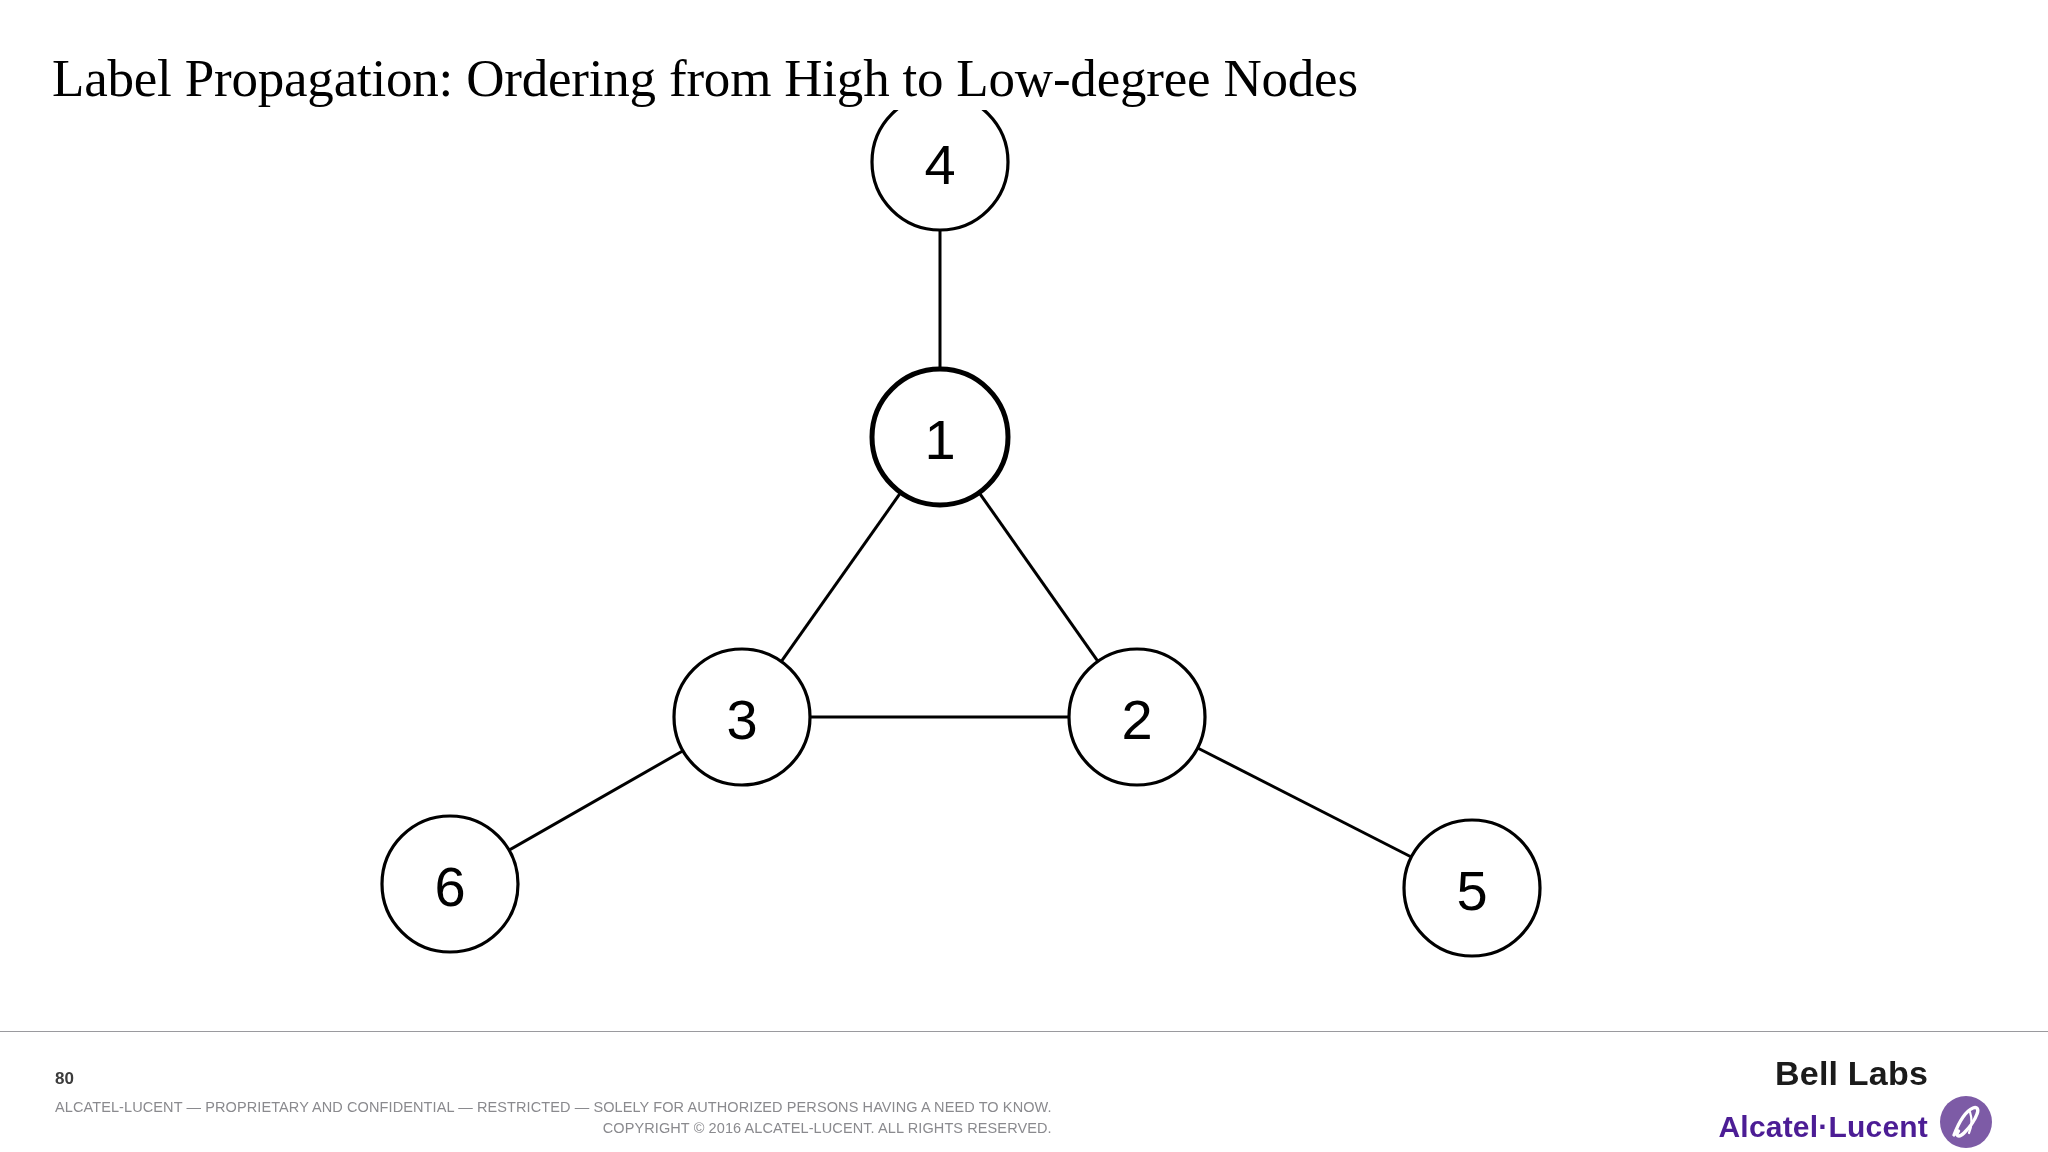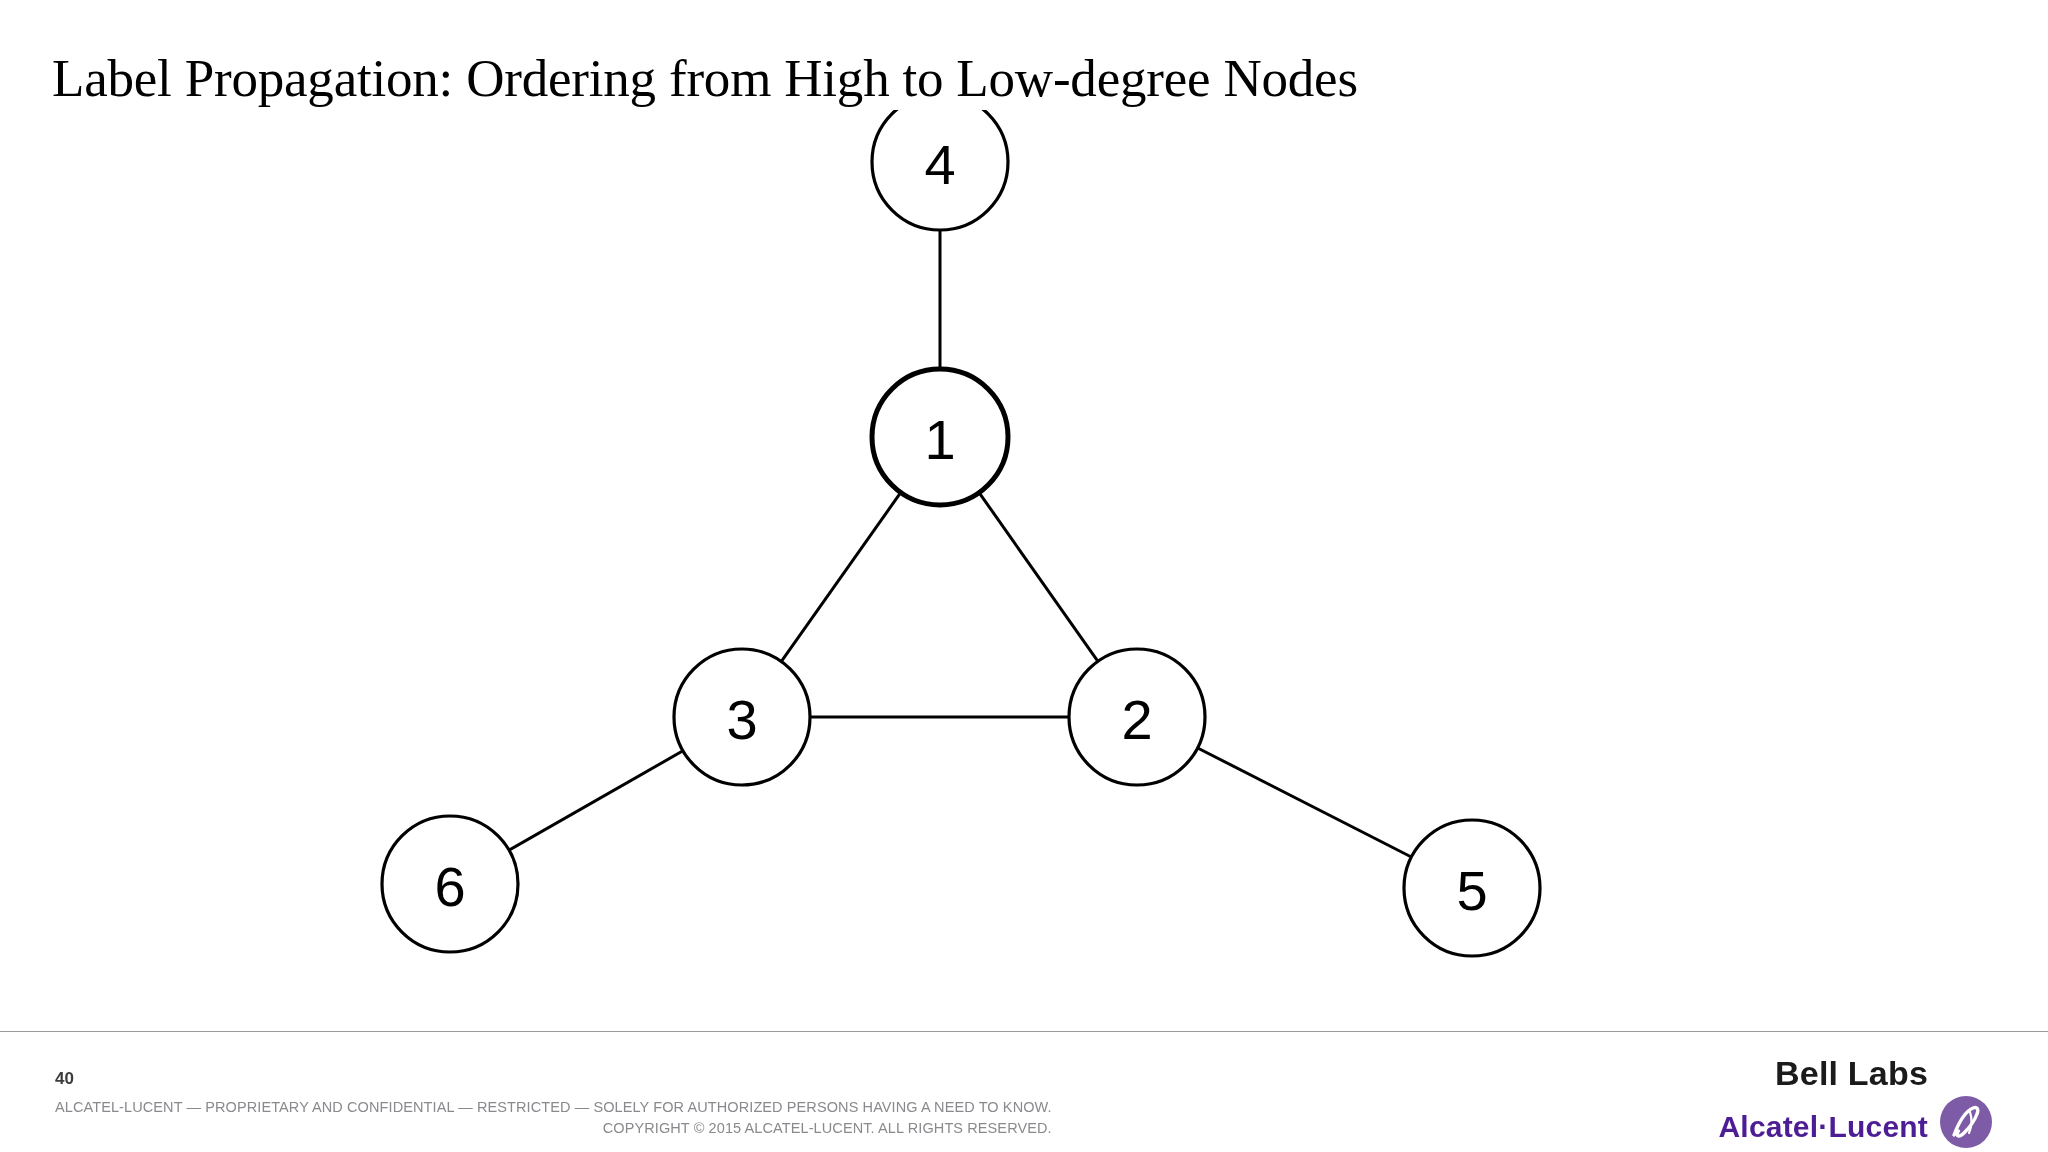--- a/index.html
+++ b/index.html
@@ -181,25 +181,25 @@
           <circle cx="1472" cy="778" r="68" class="node-circle" fill="#FFFFFF" stroke="#000000"></circle>
           <text x="1472" y="780" class="node-label">5</text>
         </g>
       </g>
   </svg>
 </div>
 
 <div id="footer-separator" style="background: rgb(154, 154, 158);"></div>
 
 <div id="footer">
-  <div id="footer-page-number">40</div>
+  <div id="footer-page-number">80</div>
 
   <div id="footer-legal">
     <div>ALCATEL-LUCENT — PROPRIETARY AND CONFIDENTIAL — RESTRICTED — SOLELY FOR AUTHORIZED PERSONS HAVING A NEED TO KNOW.</div>
-    <div>COPYRIGHT © 2015 ALCATEL-LUCENT. ALL RIGHTS RESERVED.</div>
+    <div>COPYRIGHT © 2016 ALCATEL-LUCENT. ALL RIGHTS RESERVED.</div>
   </div>
 
   <div id="brand-logo">
     <div id="brand-bell-labs">Bell Labs</div>
     <div id="brand-alcatel-lucent">Alcatel·Lucent</div>
     <div id="brand-mark" style="background: rgb(125, 91, 166);">
       <svg width="52" height="52" viewBox="0 0 52 52" aria-hidden="true">
         <path d="M14 39 C19 26, 26 15, 33 12 C37 10.5, 39 13, 37 18
                  C34.5 25, 28 33, 24 37 C21.5 39.5, 19 40.5, 17.5 39.5
                  C16.5 38.8, 17 37, 18.5 35" fill="none" stroke="#ffffff" stroke-width="3.4" stroke-linecap="round" stroke-linejoin="round"></path>

